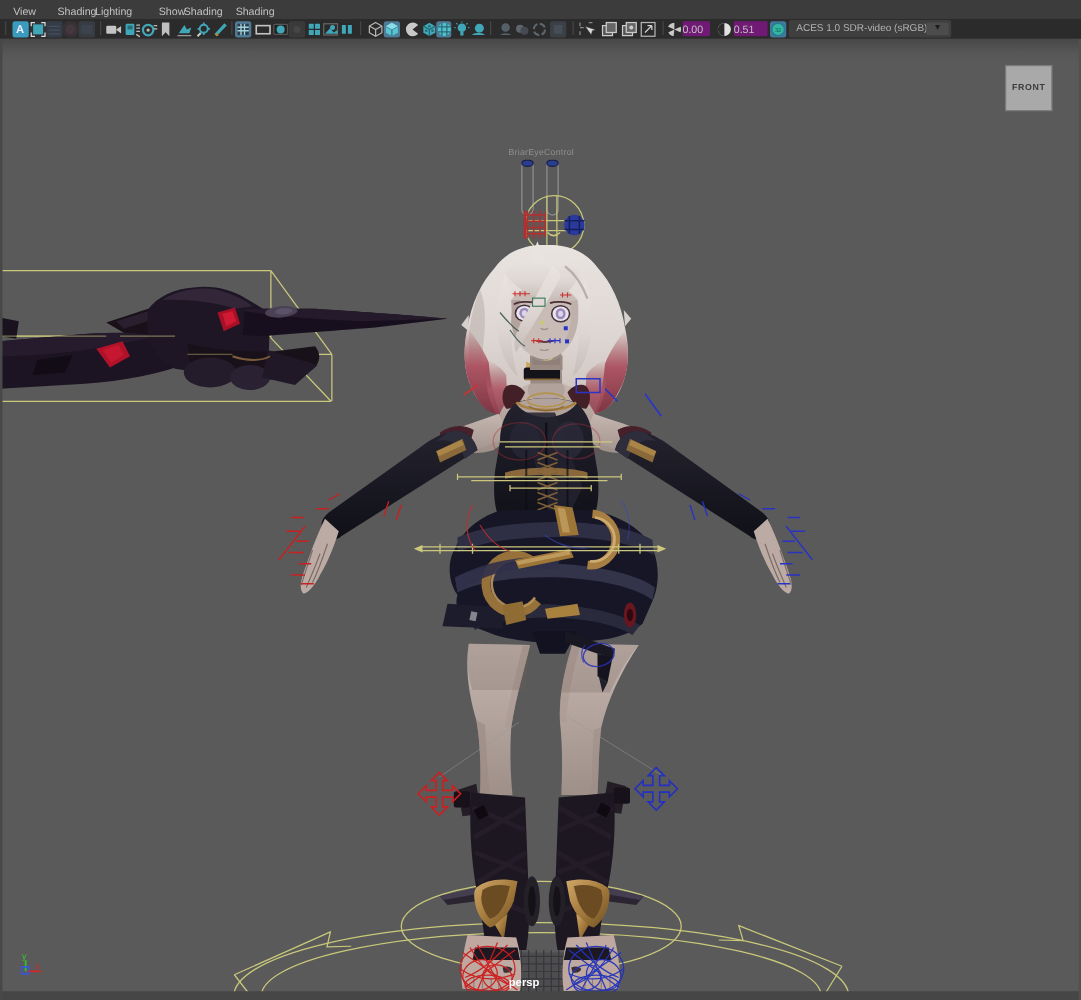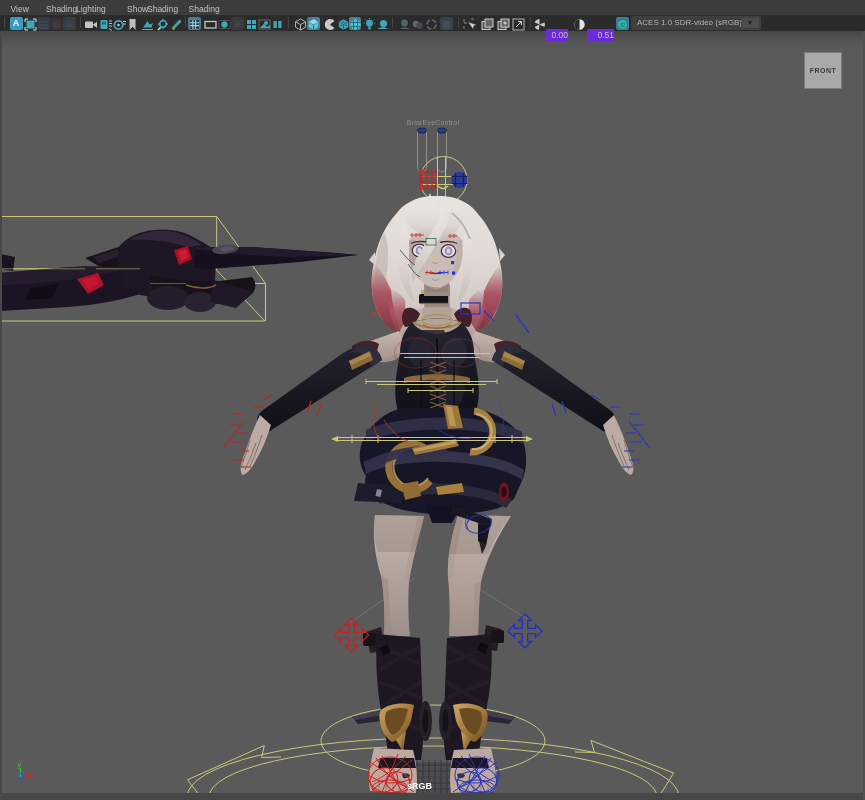--- a/index.html
+++ b/index.html
@@ -11,21 +11,21 @@
 .sep{position:absolute;top:2px;width:1px;height:11px;background:#454545;}
 #viewport{position:absolute;left:0;top:31px;width:865px;height:769px;background:linear-gradient(#474747 0px,#565656 11px,#5a5a5a 18px,#5a5a5a 100%);}
 #vpsvg{position:absolute;left:0;top:0;z-index:2;}
 #front{position:absolute;left:805px;top:53px;width:36px;height:35px;background:#a9a9a9;z-index:3;
  display:flex;align-items:center;justify-content:center;font-size:7px;font-weight:bold;color:#3a3a3a;letter-spacing:0.5px;box-shadow:0 0 0 1px #7c7c7c;}
 #bottomstrip{position:absolute;left:0;top:793px;width:865px;height:7px;background:#464646;z-index:4;}
 #ledge{position:absolute;left:0;top:31px;width:2px;height:769px;background:#484848;z-index:4;}
 #redge{position:absolute;right:0;top:31px;width:2px;height:769px;background:#515151;z-index:4;}
 #persp{position:absolute;left:407px;top:781px;font-size:9px;font-weight:bold;color:#ffffff;z-index:4;}
 #eyelabel{position:absolute;left:0;top:118.5px;width:866px;text-align:center;font-size:7px;color:#8f8f8f;z-index:3;letter-spacing:0.2px;}
-.numbox{position:absolute;top:14px;height:12px;background:#6d28d9;color:#c0c0c0;font-size:8.5px;text-align:right;border-radius:1px;line-height:12px;}
+.numbox{position:absolute;top:2px;height:12px;background:#701a75;color:#c0c0c0;font-size:8.5px;text-align:left;border-radius:1px;line-height:12px;}
 #dropdown{position:absolute;left:631px;top:1px;width:130px;height:14px;background:#3f3f3f;border-radius:2px;color:#b2b2b2;font-size:8px;line-height:14px;}
 #dropdown .arr{position:absolute;right:2px;top:2px;width:18px;height:10px;background:#4c4c4c;border-radius:1px;color:#1f1f1f;font-size:7px;text-align:center;line-height:10px;}
 </style>
 </head>
 <body>
 <div id="page">
 <div id="menubar">
  <span class="m" style="left:10.5px">View</span>
  <span class="m" style="left:46px">Shading</span>
  <span class="m" style="left:76px">Lighting</span>
@@ -555,17 +555,17 @@
 <text x="17.5" y="767" font-size="7" fill="#33cc33" font-family="Liberation Sans">y</text>
 <path d="M20.5,768 V777" stroke="#33bb33" stroke-width="1.5"></path>
 <rect x="17.5" y="773.5" width="5.5" height="5.5" fill="none" stroke="#3a55e0" stroke-width="1.3"></rect>
 <path d="M23,777 H33" stroke="#cc2a2a" stroke-width="1.5"></path>
 <text x="28" y="775" font-size="7" fill="#cc2a2a" font-family="Liberation Sans">x</text>
 </g>
 </svg>
 </div>
 <div id="front">FRONT</div>
 <div id="eyelabel">BriarEyeControl</div>
-<div id="persp">sRGB</div>
+<div id="persp">persp</div>
 <div id="bottomstrip"></div>
 <div id="ledge"></div>
 <div id="redge"></div>
 </div>
 
 </body></html>

